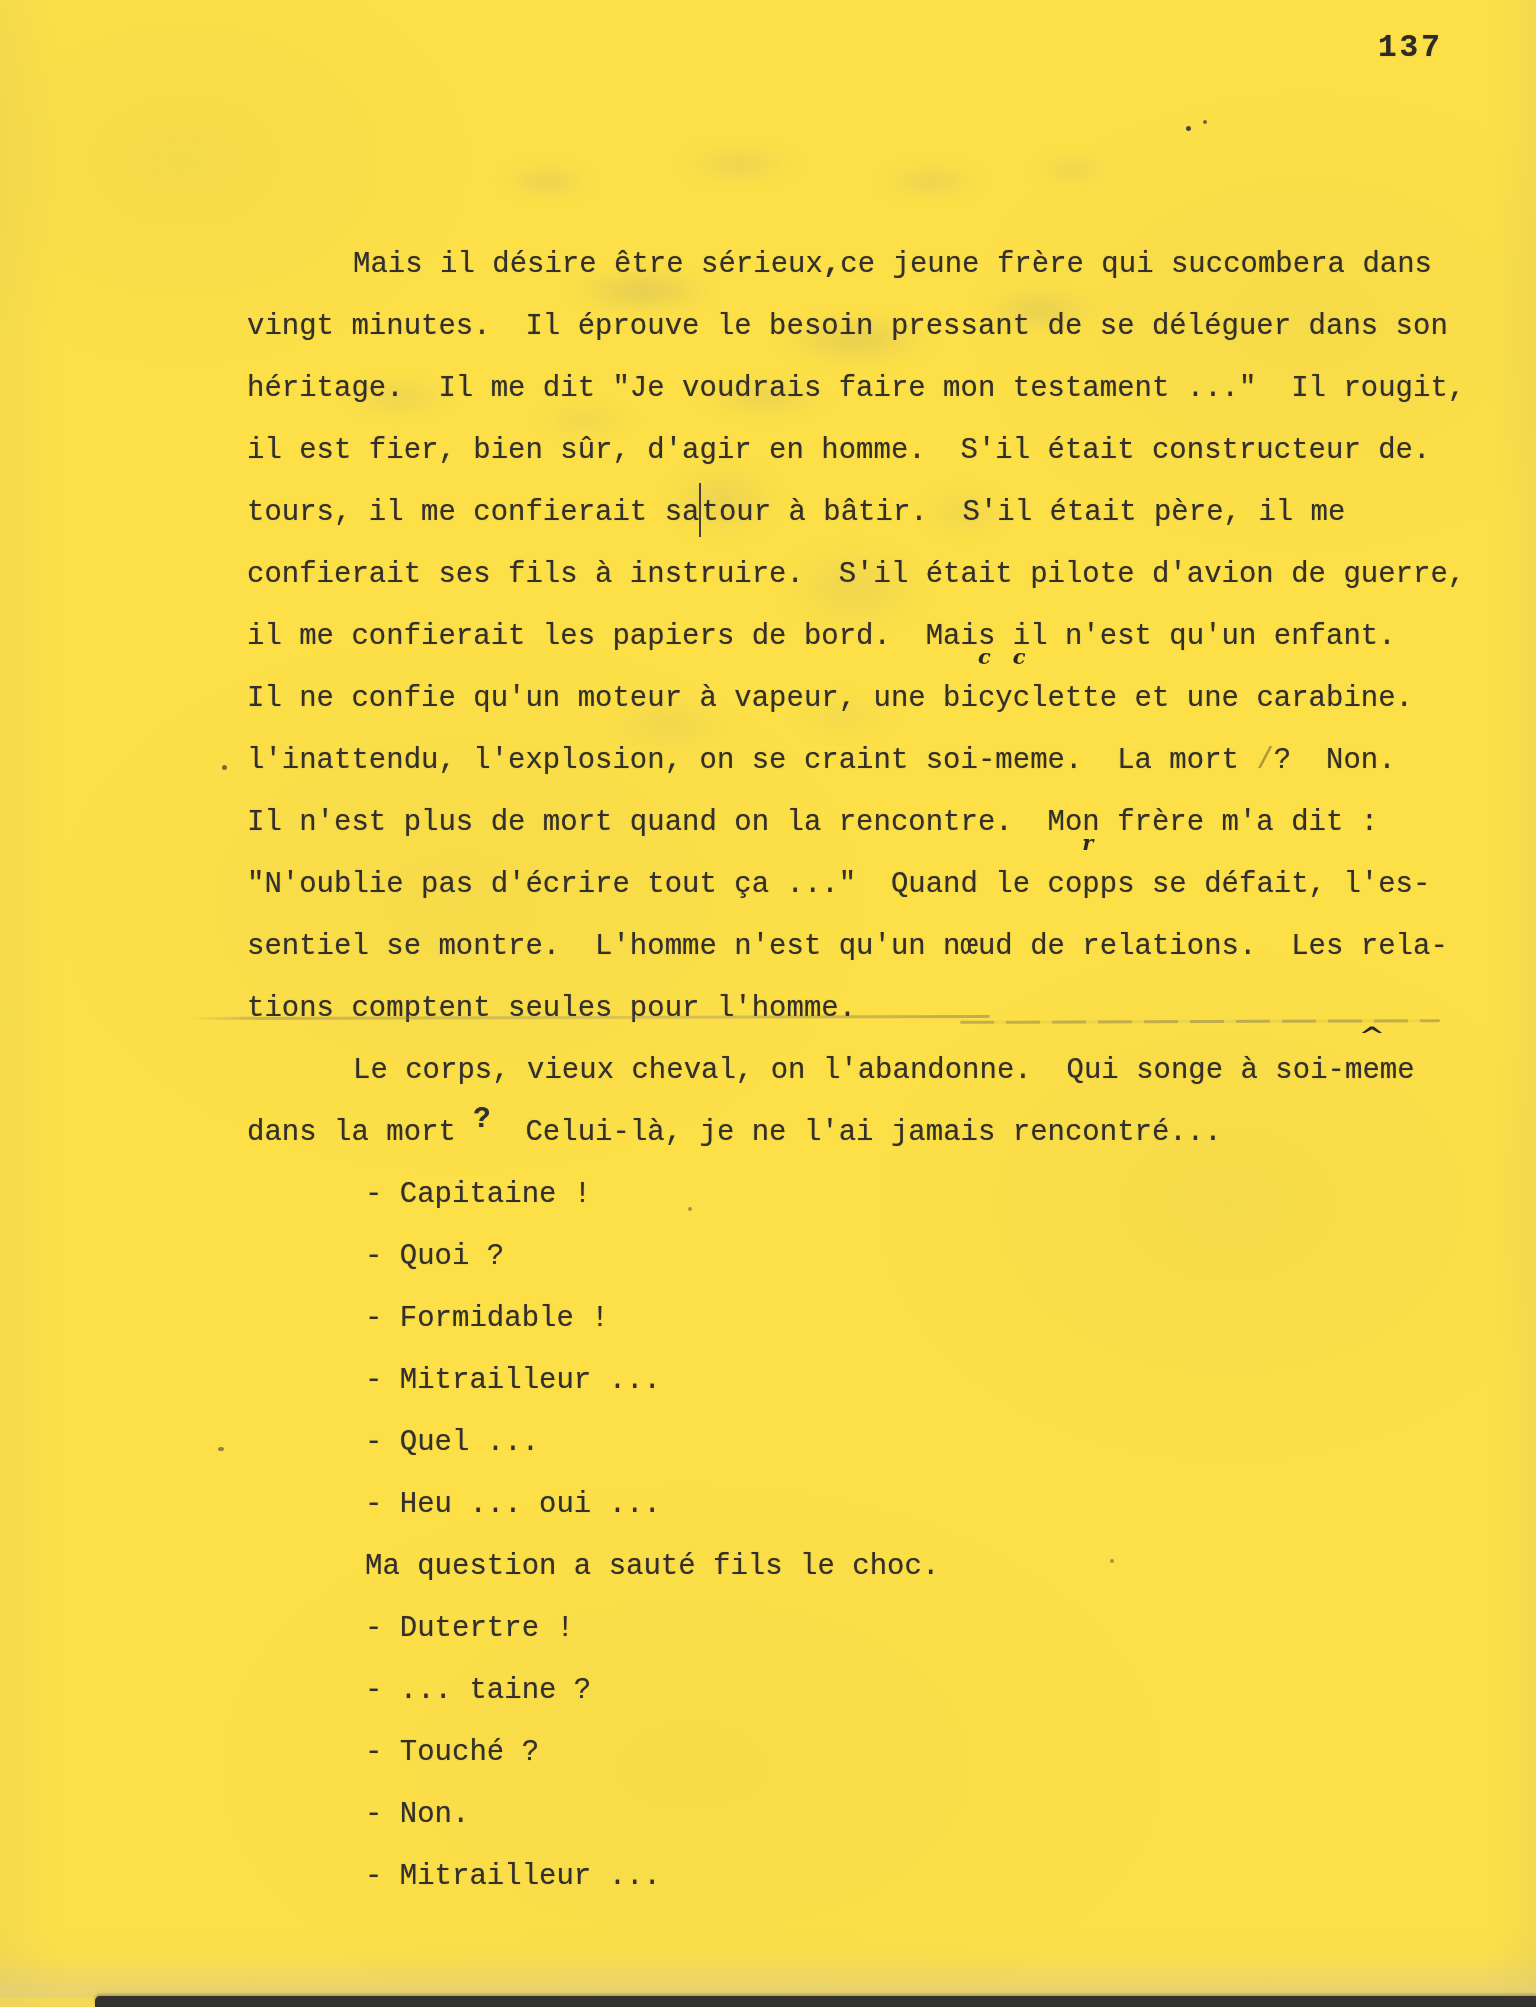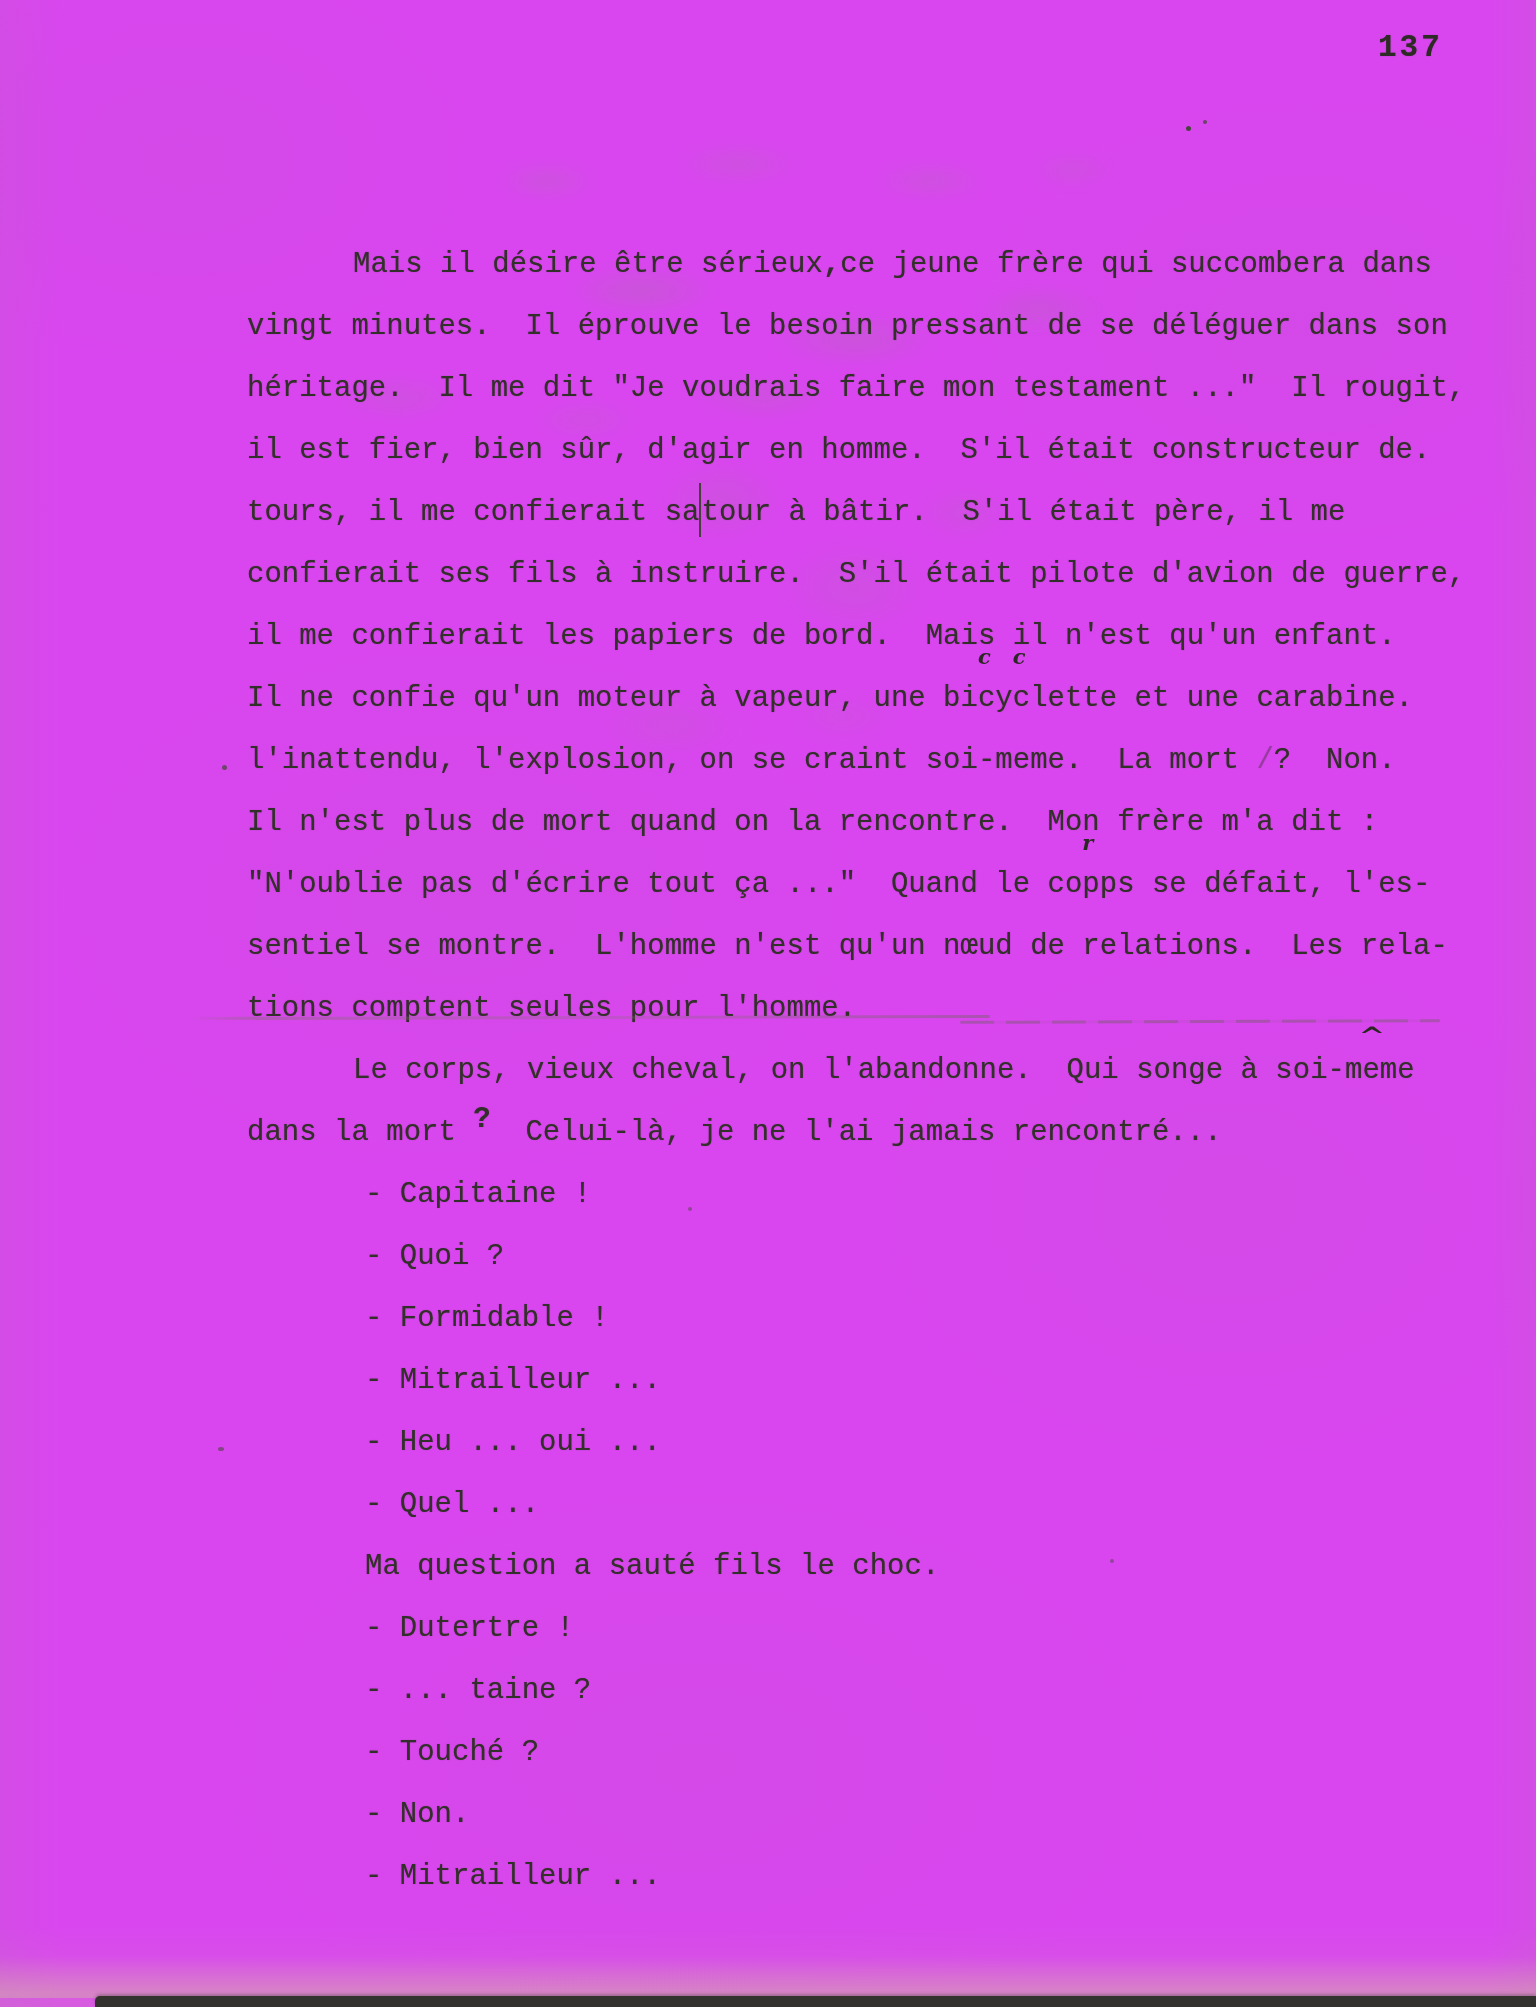--- a/index.html
+++ b/index.html
@@ -1,20 +1,20 @@
 <!DOCTYPE html>
 <html><head>
 <meta charset="utf-8">
 <style>
   html,body{margin:0;padding:0;background:#777;}
   .page{
     position:relative;
     width:1536px;height:2007px;
     margin:0 auto;
-    background:#d946ef;
+    background:#fde047;
     overflow:hidden;
     font-family:"Liberation Mono","DejaVu Sans Mono",monospace;
   }
   
   .texture{
     position:absolute;inset:0;pointer-events:none;
     background:
       radial-gradient(420px 300px at 12% 8%,  rgba(120,118,110,.06), transparent 70%),
       radial-gradient(500px 340px at 85% 16%, rgba(120,118,110,.05), transparent 70%),
       radial-gradient(600px 400px at 30% 45%, rgba(125,122,112,.05), transparent 70%),
@@ -127,22 +127,22 @@
       <div class="line"><span>Il n'est plus de mort quand on la rencontre.  Mon frère m'a dit :</span></div>
       <div class="line"><span>"N'oublie pas d'écrire tout ça ..."  Quand le co</span><span class="has-mark">p<span class="mark">r</span></span><span>ps se défait, l'es-</span></div>
       <div class="line"><span>sentiel se montre.  L'homme n'est qu'un nœud de relations.  Les rela-</span></div>
       <div class="line"><span>tions comptent seules pour l'homme.</span></div>
       <div class="line ind1"><span>Le corps, vieux cheval, on l'abandonne.  Qui songe à soi-m</span><span class="has-mark">e<span class="mark caret">^</span></span><span>me</span></div>
       <div class="line"><span>dans la mort </span><span class="raised">?</span><span>  Celui-là, je ne l'ai jamais rencontré...</span></div>
       <div class="line dlg"><span>- Capitaine !</span></div>
       <div class="line dlg"><span>- Quoi ?</span></div>
       <div class="line dlg"><span>- Formidable !</span></div>
       <div class="line dlg"><span>- Mitrailleur ...</span></div>
+      <div class="line dlg"><span>- Quel ...</span></div>
       <div class="line dlg"><span>- Heu ... oui ...</span></div>
-      <div class="line dlg"><span>- Quel ...</span></div>
       <div class="line dlg"><span>Ma question a sauté fils le choc.</span></div>
       <div class="line dlg"><span>- Dutertre !</span></div>
       <div class="line dlg"><span>- ... taine ?</span></div>
       <div class="line dlg"><span>- Touché ?</span></div>
       <div class="line dlg"><span>- Non.</span></div>
       <div class="line dlg"><span>- Mitrailleur ...</span></div>
     </div>
 
   <div class="pencil pl1"></div>
   <div class="pencil pl2"></div>

